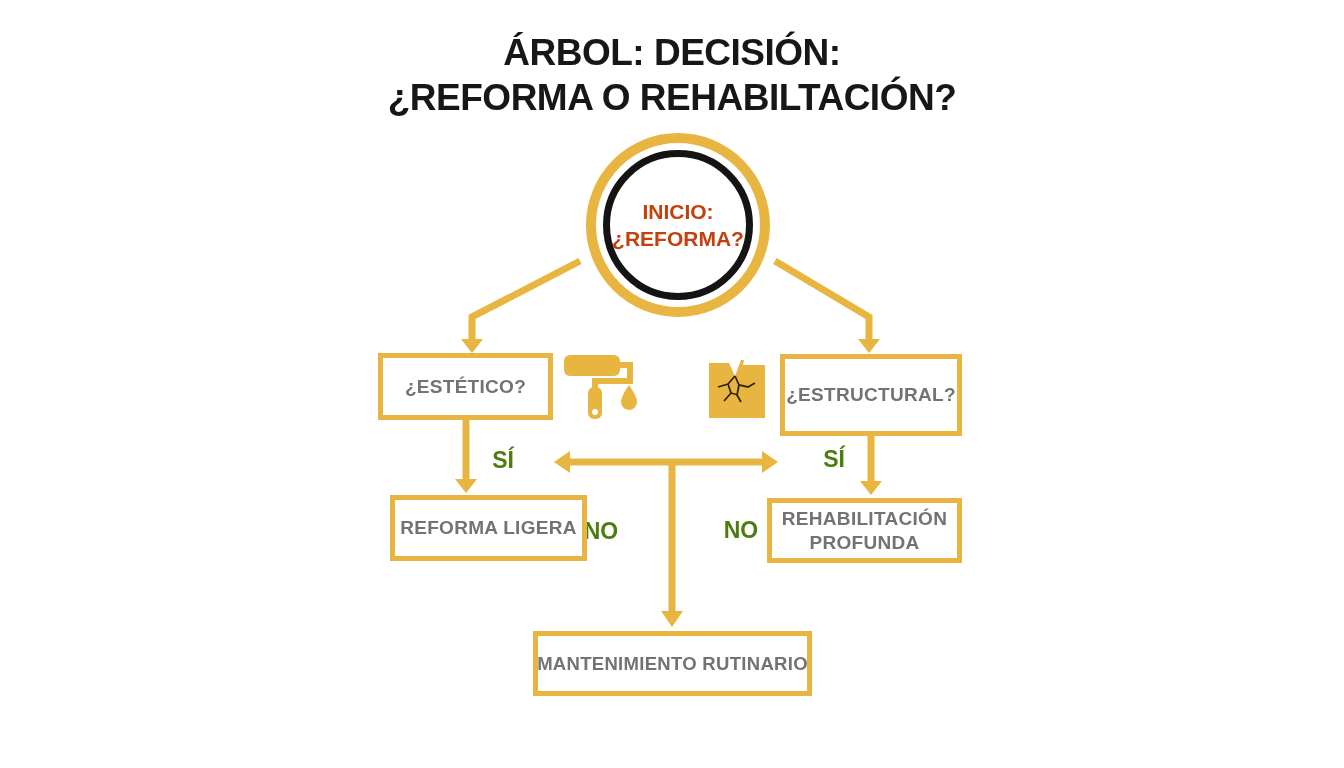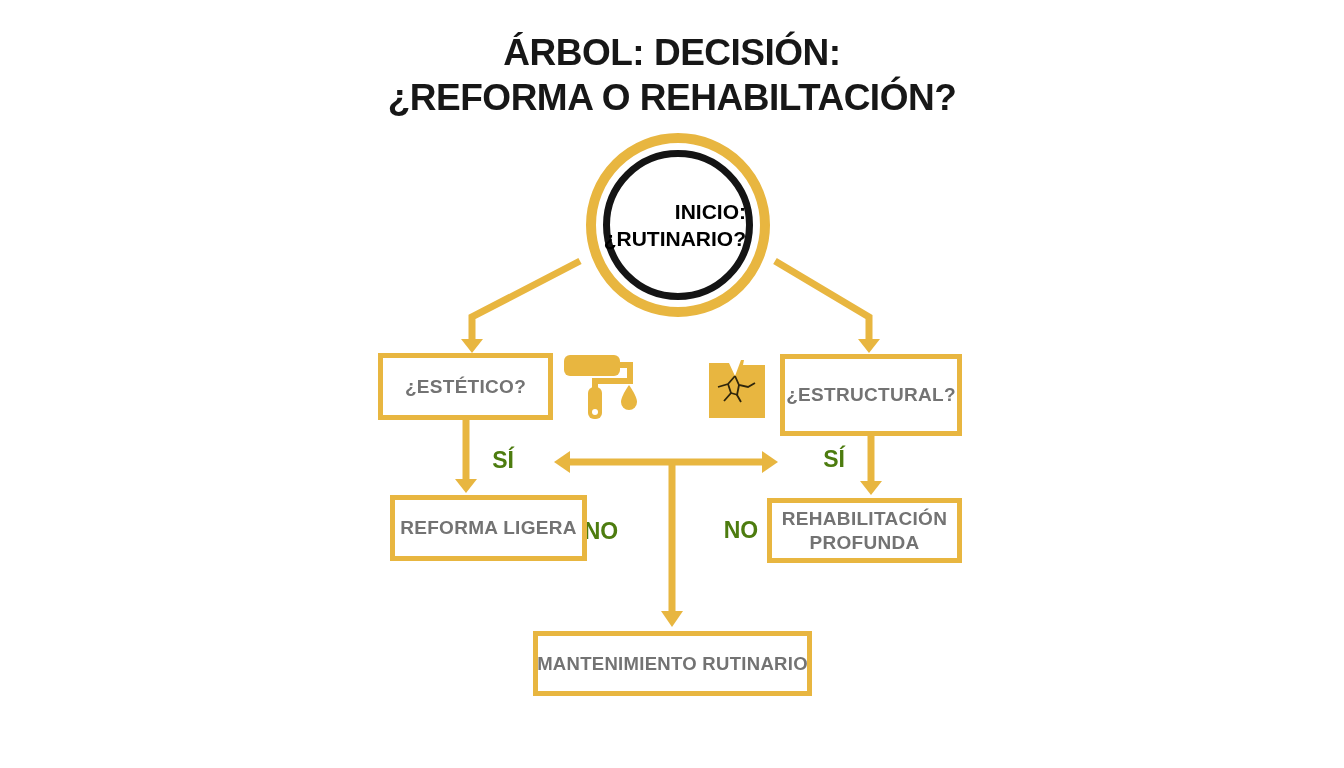--- a/index.html
+++ b/index.html
@@ -22,22 +22,22 @@
   .box-reforma{left:390px;top:495px;width:197px;height:66px;}
   .box-rehab{left:767px;top:498px;width:195px;height:65px;padding:0 10px;line-height:1.25;}
   .box-manten{left:533px;top:631px;width:279px;height:65px;font-size:18.5px;white-space:nowrap;}
   .circle-outer{
     position:absolute;left:586px;top:133px;width:184px;height:184px;box-sizing:border-box;
     border:10px solid #E8B640;border-radius:50%;background:#ffffff;
     display:flex;align-items:center;justify-content:center;
   }
   .circle-inner{
     width:150px;height:150px;box-sizing:border-box;border:7px solid #141414;border-radius:50%;
-    display:flex;flex-direction:column;align-items:flex-end;justify-content:center;
-    font-weight:bold;font-size:21px;line-height:1.3;text-align:center;color:#000000;
+    display:flex;flex-direction:column;align-items:center;justify-content:center;
+    font-weight:bold;font-size:21px;line-height:1.3;text-align:center;color:#c2410c;
   }
   .edge-label{
     position:absolute;transform:translateX(-50%);font-weight:bold;font-size:23px;color:#4d7c0f;
   }
   .lbl-si-left{left:503px;top:447px;}
   .lbl-si-right{left:834px;top:446px;}
   .lbl-no-left{left:601px;top:518px;}
   .lbl-no-right{left:741px;top:517px;}
   .icon{position:absolute;}
   .icon-roller{left:563px;top:352px;}
@@ -77,21 +77,21 @@
     </g>
     <g>
       <line x1="672" y1="464" x2="672" y2="613"></line>
       <polygon points="661,611 683,611 672,627" fill="#E8B640" stroke="none"></polygon>
     </g>
   </svg>
 
   <div class="circle-outer">
     <div class="circle-inner">
       <span>INICIO:</span>
-      <span>¿RUTINARIO?</span>
+      <span>¿REFORMA?</span>
     </div>
   </div>
 
   <div class="box box-estetico">
     <span>¿ESTÉTICO?</span>
   </div>
   <div class="box box-estructural">
     <span>¿ESTRUCTURAL?</span>
   </div>
 

